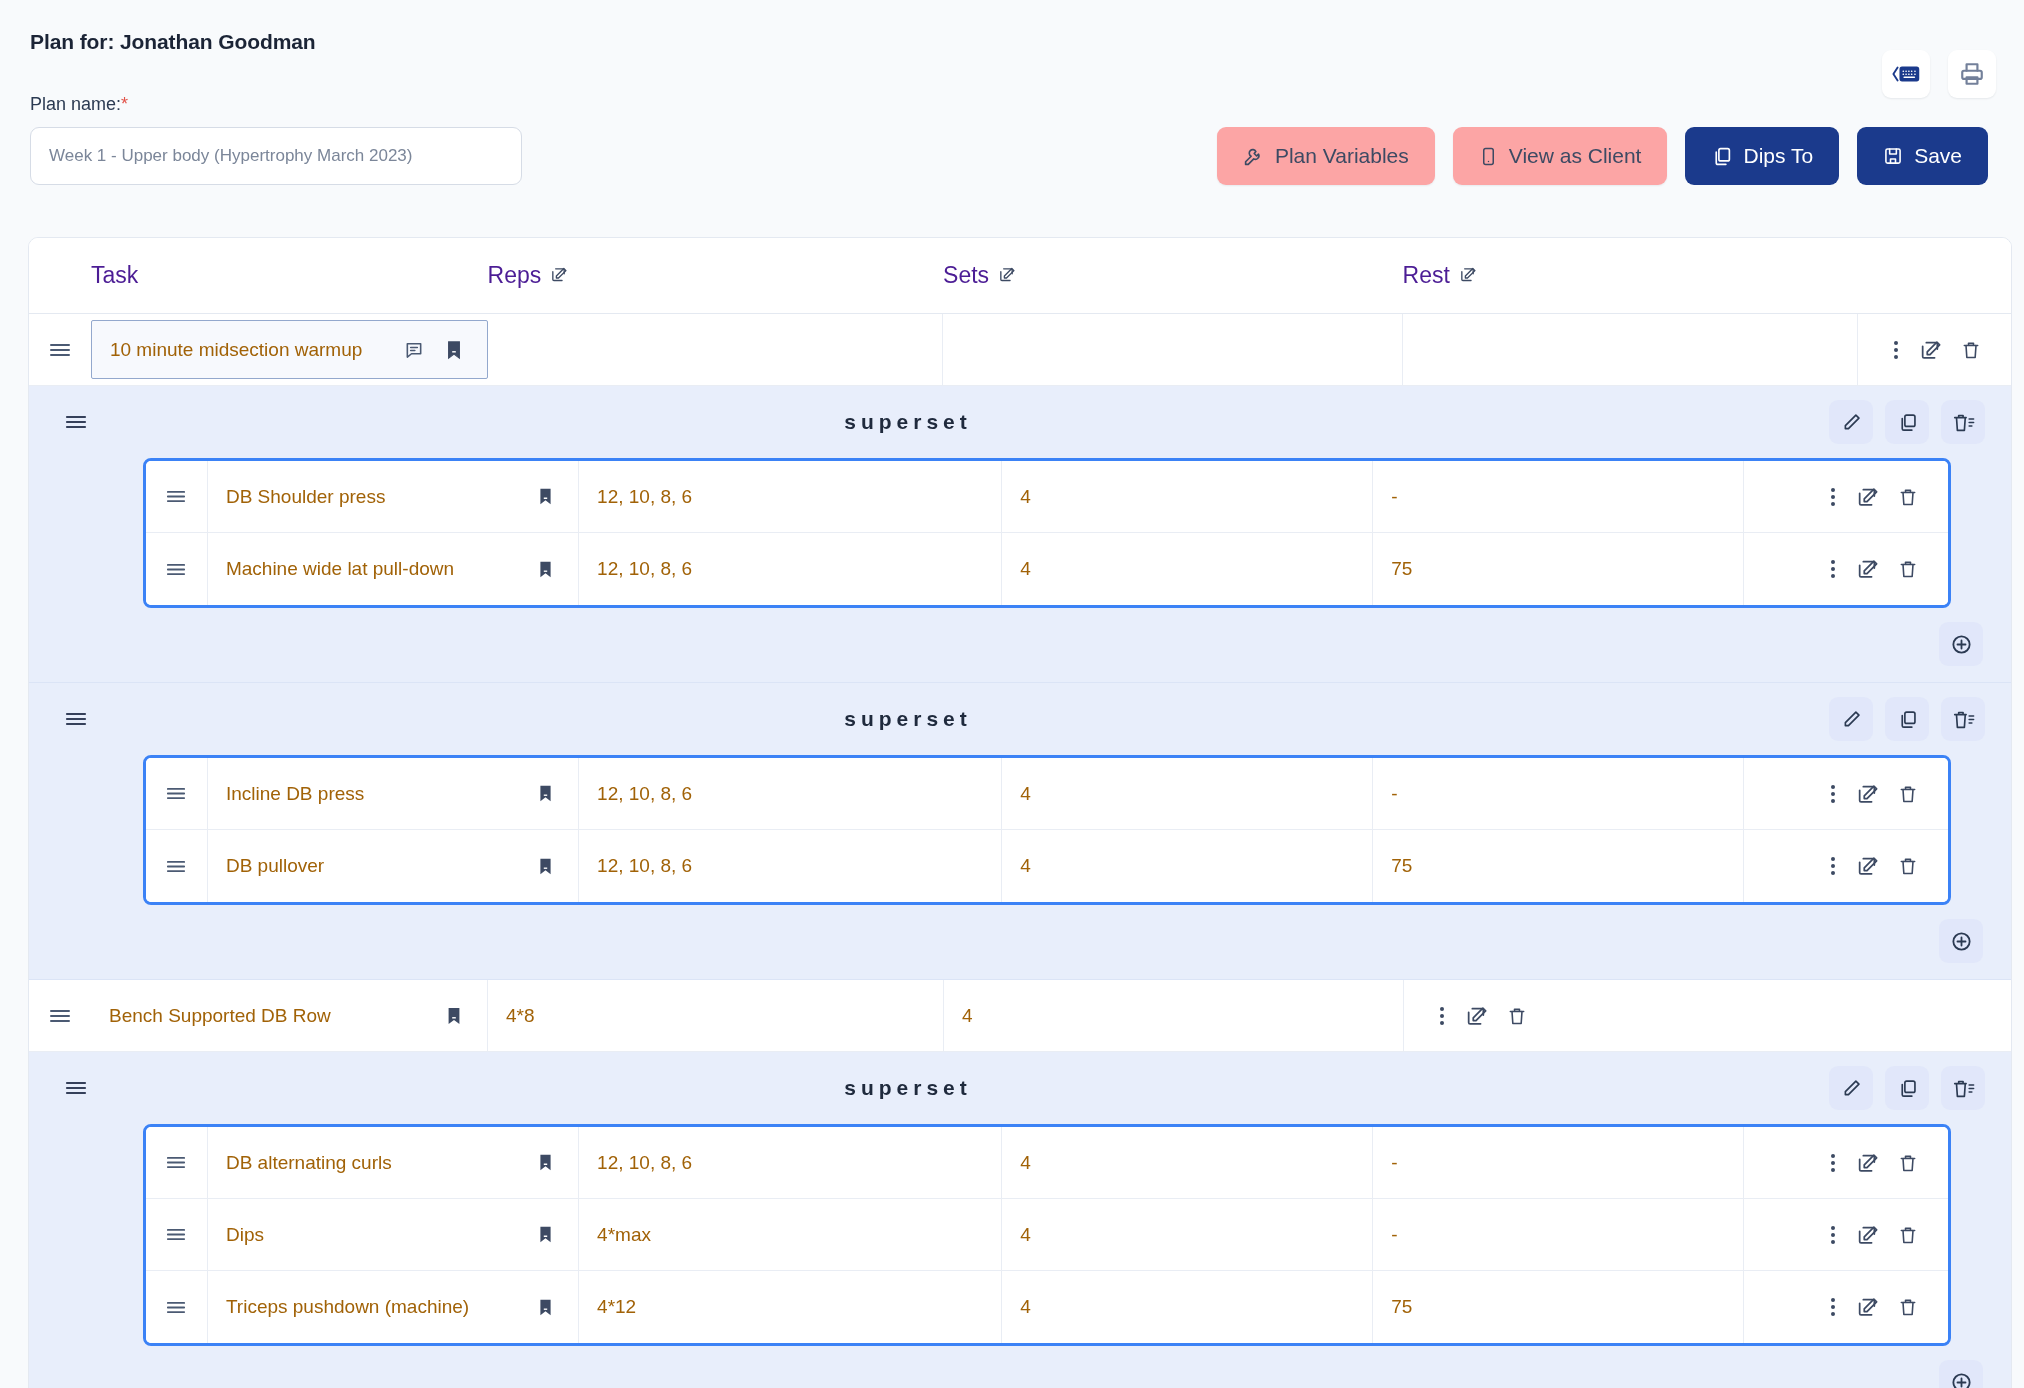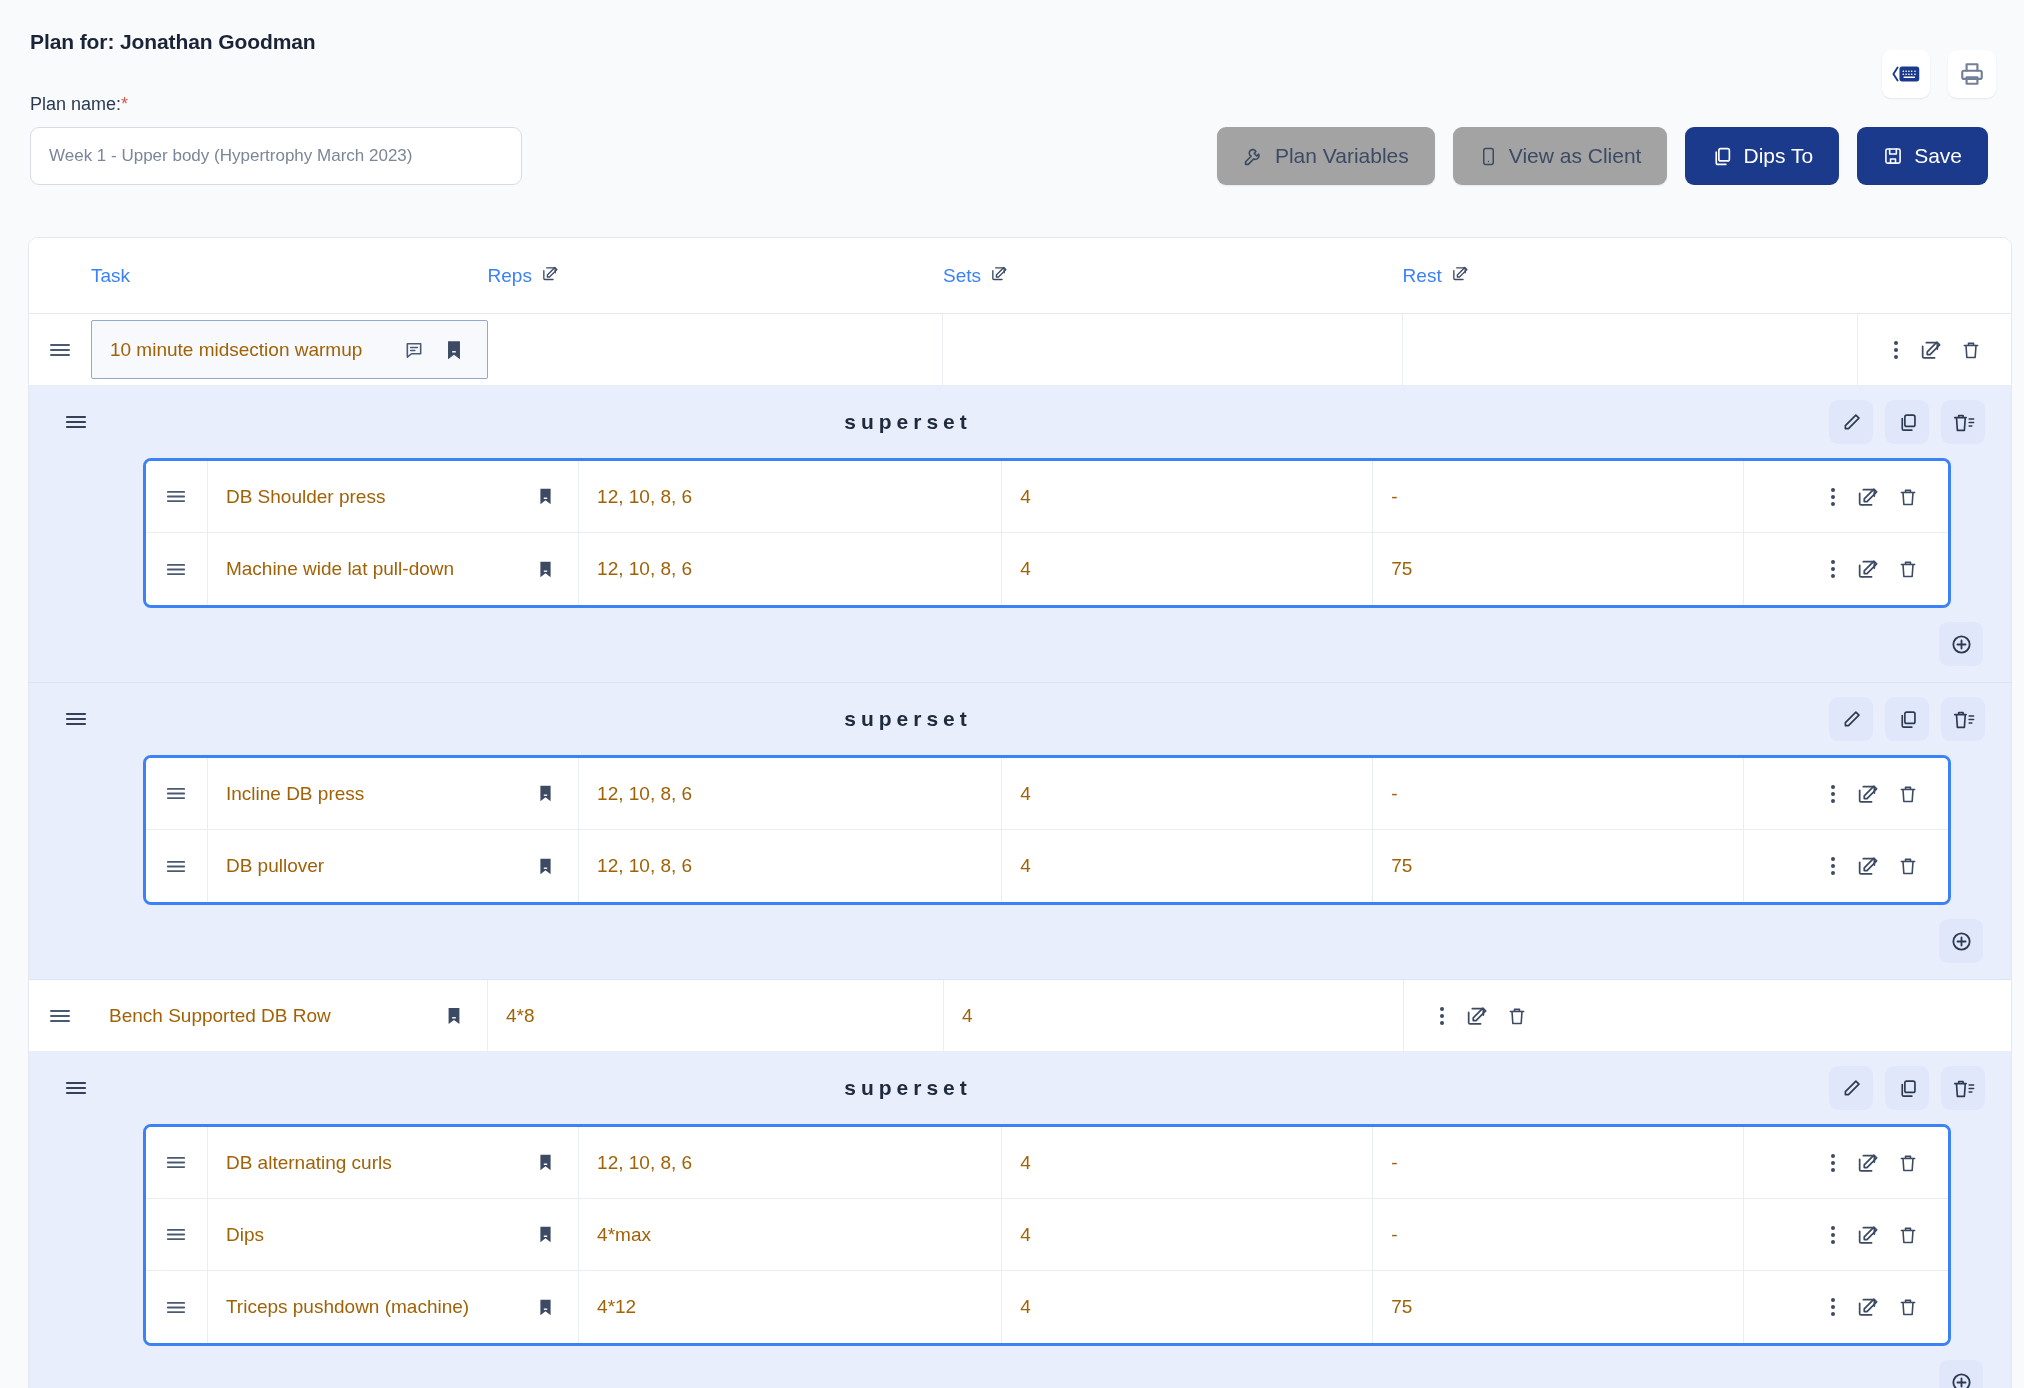--- a/index.html
+++ b/index.html
@@ -42,21 +42,21 @@
   .btn-group { display: flex; align-items: center; gap: 18px; margin-right: 6px; }
   .btn {
     height: 58px; border-radius: 9px;
     display: inline-flex; align-items: center; justify-content: center;
     gap: 11px; padding: 0 26px;
     font-size: 21px; border: none; cursor: pointer;
     font-family: "Liberation Sans", sans-serif;
     white-space: nowrap;
   }
   .btn-light {
-    background: #a3a3a3; color: #3d4a63;
+    background: #fca5a5; color: #3d4a63;
     box-shadow: 0 1px 2px rgba(17,24,39,.07);
   }
   .btn-primary { background: #1b3a8c; color: #ffffff; }
   .btn svg { display: block; }
 
   
   .top-icons {
     position: absolute; top: 50px; right: 28px;
     display: flex; gap: 18px;
   }
@@ -84,21 +84,21 @@
   .c-sets   { width: 460px; }
   .c-rest   { width: 456px; }
   .c-act    { width: 153px; }
 
   .thead {
     display: flex; height: 76px; align-items: center;
     background: #ffffff;
     border-bottom: 1px solid #e4e9f1;
   }
   .th {
-    font-size: 19px; color: #3b82f6;
+    font-size: 23px; color: #4c1d95;
     display: flex; align-items: center; gap: 9px;
   }
 
   .trow {
     display: flex; align-items: stretch;
     background: #ffffff;
     border-bottom: 1px solid #e9edf4;
     min-height: 72px;
   }
   .cellbox {

